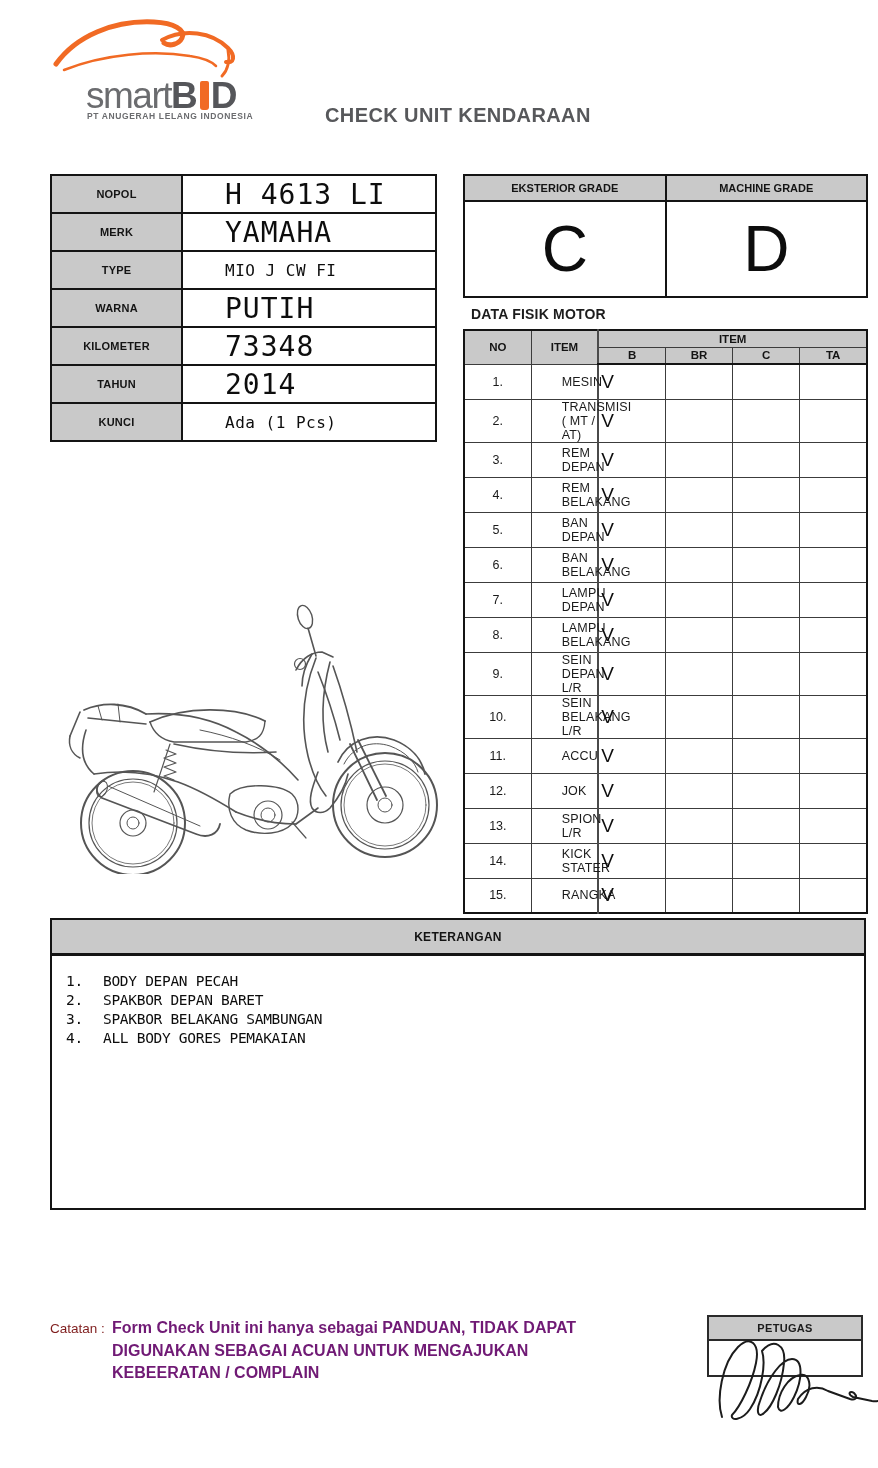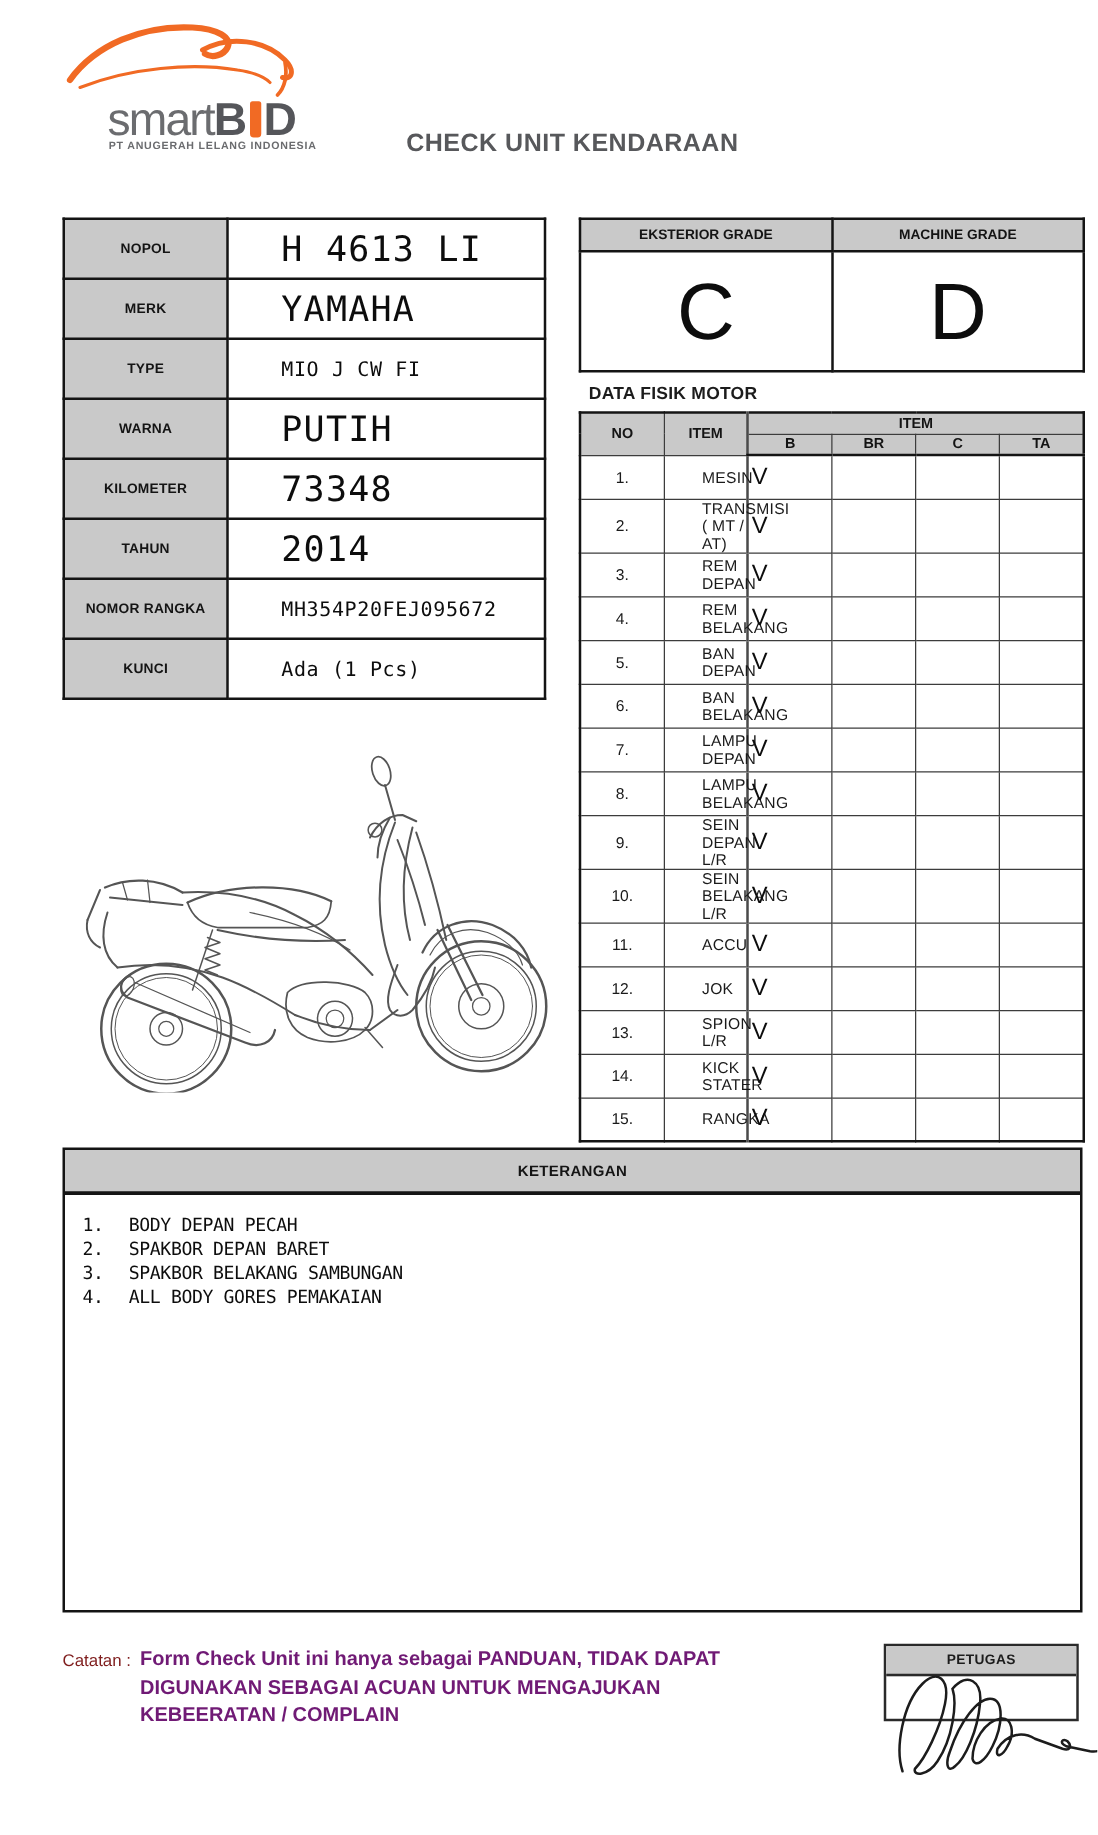--- a/index.html
+++ b/index.html
@@ -14,21 +14,21 @@
   .wm-b, .wm-d { font-size:37px; line-height:28px; font-weight:700; color:#55565a; letter-spacing:-1px; }
   .wm-ibar { width:9px; height:29px; background:#f16a24; border-radius:2px 2px 3px 3px; margin:0 2px 0 3px; }
   .tagline { position:absolute; left:87px; top:111px; font-size:8.5px; font-weight:700; letter-spacing:0.62px; color:#6b6c6f; white-space:nowrap; }
 
   .doc-title { position:absolute; left:325px; top:104px; font-size:20px; font-weight:700; letter-spacing:0.4px; color:#57585b; white-space:nowrap; }
 
   
   table { border-collapse:collapse; }
   .info-table { position:absolute; left:50px; top:174px; width:387px; table-layout:fixed; }
   .info-table td { border:2px solid #141414; }
-  .info-table tr { height:48px; }
+  .info-table tr { height:38px; }
   .info-table .lbl { width:131px; background:#c9c9c9; text-align:center; font-size:11px; font-weight:700; color:#141414; letter-spacing:0.2px; }
   .info-table .val { padding-left:42px; font-family:"DejaVu Sans Mono", monospace; color:#0d0d0d; }
   .v-xl { font-size:28px; letter-spacing:1px; }
   .v-md { font-size:16px; letter-spacing:0.5px; }
 
   
   .grade-table { position:absolute; left:463px; top:174px; width:405px; table-layout:fixed; }
   .grade-table th, .grade-table td { border:2px solid #141414; }
   .grade-table th { height:26px; background:#c9c9c9; font-size:11px; font-weight:700; color:#141414;margin-top:43px; }
   .grade-table td { height:96px; text-align:center; vertical-align:middle; font-size:64px; font-weight:400; color:#0d0d0d; }
@@ -45,21 +45,21 @@
   .item-table td.no { width:42px; text-align:center; font-size:12.5px; color:#1a1a1a; }
   .item-table td.item { width:196px; padding-left:30px; font-size:12.5px; color:#1a1a1a; letter-spacing:0.2px; }
   .item-table .thick-left { border-left:2px solid #4a4a4a; }
   .item-table td.mark { width:42px; font-size:19px; font-weight:400; color:#0d0d0d; padding-left:2px; vertical-align:middle; font-stretch:condensed; }
   .col-b { width:42px; } .col-br { width:42px; } .col-c { width:41px; } .col-ta { width:42px; }
 
   
   .moto { position:absolute; left:50px; top:594px; }
 
   
-  .keterangan { position:absolute; left:50px; top:918px; width:816px; height:372px; border:2px solid #141414; background:#fff; }
+  .keterangan { position:absolute; left:50px; top:918px; width:816px; height:292px; border:2px solid #141414; background:#fff; }
   .ket-header { height:36px; background:#c9c9c9; border-bottom:3px solid #141414; display:flex; align-items:center; justify-content:center; font-size:12px; font-weight:700; color:#141414; letter-spacing:0.3px; }
   .ket-body { padding:16px 0 0 14px; }
   .ket-line { display:flex; font-family:"DejaVu Sans Mono", monospace; font-size:14.5px; line-height:19px; color:#0d0d0d; letter-spacing:-0.3px; }
   .ket-no { width:37px; flex:0 0 37px; }
 
   
   .catatan-label { position:absolute; left:50px; top:1321px; font-size:13.5px; color:#7f1d1d; }
   .catatan-text { position:absolute; left:112px; top:1317px; width:472px; font-size:16px; font-weight:700; color:#701a75; line-height:22.5px; }
   .petugas-box { position:absolute; left:707px; top:1315px; width:156px; height:62px; border:2px solid #2a2a2a; background:#fff; }
   .petugas-header { height:24px; background:#c9c9c9; border-bottom:2px solid #2a2a2a; display:flex; align-items:center; justify-content:center; font-size:11px; font-weight:700; color:#1c1c1c; letter-spacing:0.3px; }
@@ -104,24 +104,20 @@
           <td class="lbl">WARNA</td>
           <td class="val v-xl">PUTIH</td>
         </tr>
       <tr>
           <td class="lbl">KILOMETER</td>
           <td class="val v-xl">73348</td>
         </tr>
       <tr>
           <td class="lbl">TAHUN</td>
           <td class="val v-xl">2014</td>
-        </tr>
-      <tr>
-          <td class="lbl">NOMOR RANGKA</td>
-          <td class="val v-md">MH354P20FEJ095672</td>
         </tr>
       <tr>
           <td class="lbl">KUNCI</td>
           <td class="val v-md">Ada (1 Pcs)</td>
         </tr>
     </tbody>
   </table>
 
   <table class="grade-table">
     <thead>

